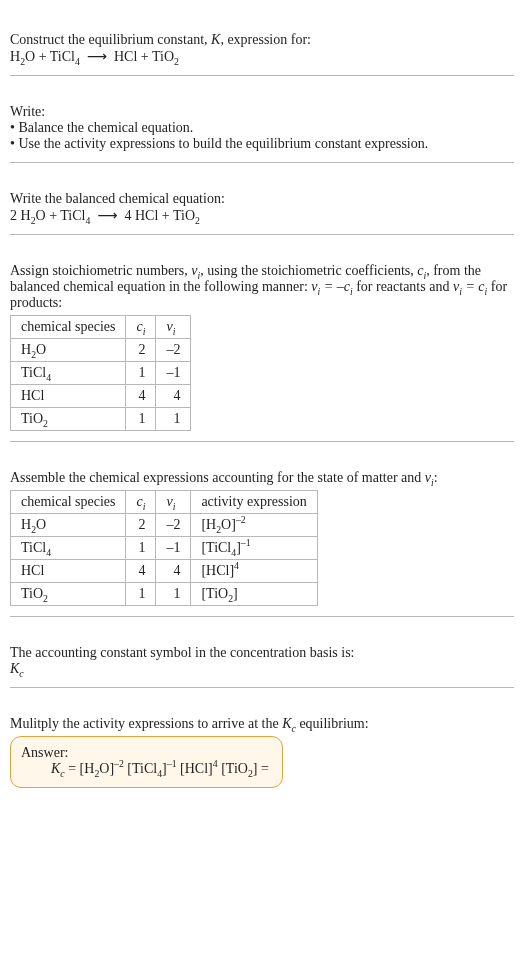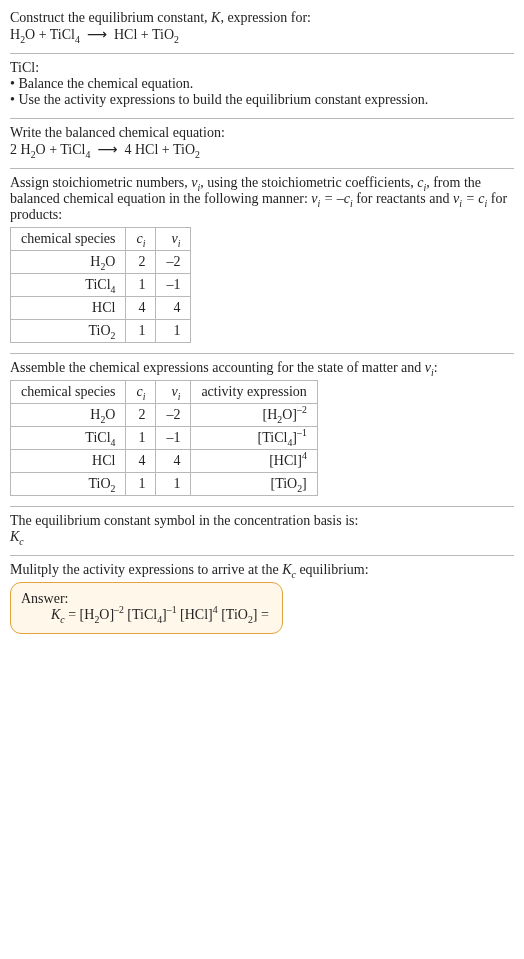--- a/index.html
+++ b/index.html
@@ -6,37 +6,38 @@
     margin: 0;
     padding: 4px 10px;
     font-family: Georgia, 'Times New Roman', serif;
     font-size: 14px;
     color: #222;
     background: #fff;
     width: 504px;
   }
   .section {
     padding: 6px 0 10px 0;
+    margin-top: 22px;
   }
   .hr {
     border-top: 1px solid #b8b8b8;
     margin: 0;
   }
   .ital { font-style: italic; }
   sub { font-size: 0.7em; vertical-align: sub; line-height: 0; }
   sup { font-size: 0.7em; vertical-align: super; line-height: 0; }
   table.stoich {
     border-collapse: collapse;
     margin-top: 4px;
   }
   table.stoich th, table.stoich td {
     border: 1px solid #b8b8b8;
     padding: 3px 10px;
     font-weight: normal;
-    text-align: right;
+    text-align: left;
     white-space: nowrap;
   }
   table.stoich td.num { text-align: right; }
   .answer-box {
     border: 1px solid #e3a33a;
     background: #fff7ea;
     border-radius: 11px;
     padding: 8px 10px 10px 10px;
     display: inline-block;
     margin-top: 4px;
@@ -55,21 +56,21 @@
 </head>
 <body>
 
 <div class="section">
   <span>Construct the equilibrium constant, </span><span class="ital">K</span><span>, expression for:</span><br>
   <span>H<sub>2</sub>O + TiCl<sub>4</sub>&nbsp;&nbsp;⟶&nbsp;&nbsp;HCl + TiO<sub>2</sub></span>
 </div>
 <div class="hr"></div>
 
 <div class="section">
-  <div>TiCl:</div>
+  <div>Write:</div>
   <div>• Balance the chemical equation.</div>
   <div>• Use the activity expressions to build the equilibrium constant expression.</div>
 </div>
 <div class="hr"></div>
 
 <div class="section">
   <div>Write the balanced chemical equation:</div>
   <span>2 H<sub>2</sub>O + TiCl<sub>4</sub>&nbsp;&nbsp;⟶&nbsp;&nbsp;4 HCl + TiO<sub>2</sub></span>
 </div>
 <div class="hr"></div>
@@ -143,21 +144,21 @@
       <td class="num">1</td>
       <td class="num">1</td>
       <td>[TiO<sub>2</sub>]</td>
     </tr>
   </tbody>
     </table>
 </div>
 <div class="hr"></div>
 
 <div class="section">
-  <div>The equilibrium constant symbol in the concentration basis is:</div>
+  <div>The accounting constant symbol in the concentration basis is:</div>
   <span class="ital">K<sub>c</sub></span>
 </div>
 <div class="hr"></div>
 
 <div class="section">
   <span>Mulitply the activity expressions to arrive at the </span><span class="ital">K<sub>c</sub></span><span> equilibrium:</span>
 
   <div class="answer-box">
     <div>Answer:</div>
     <div class="indent kc-line">

